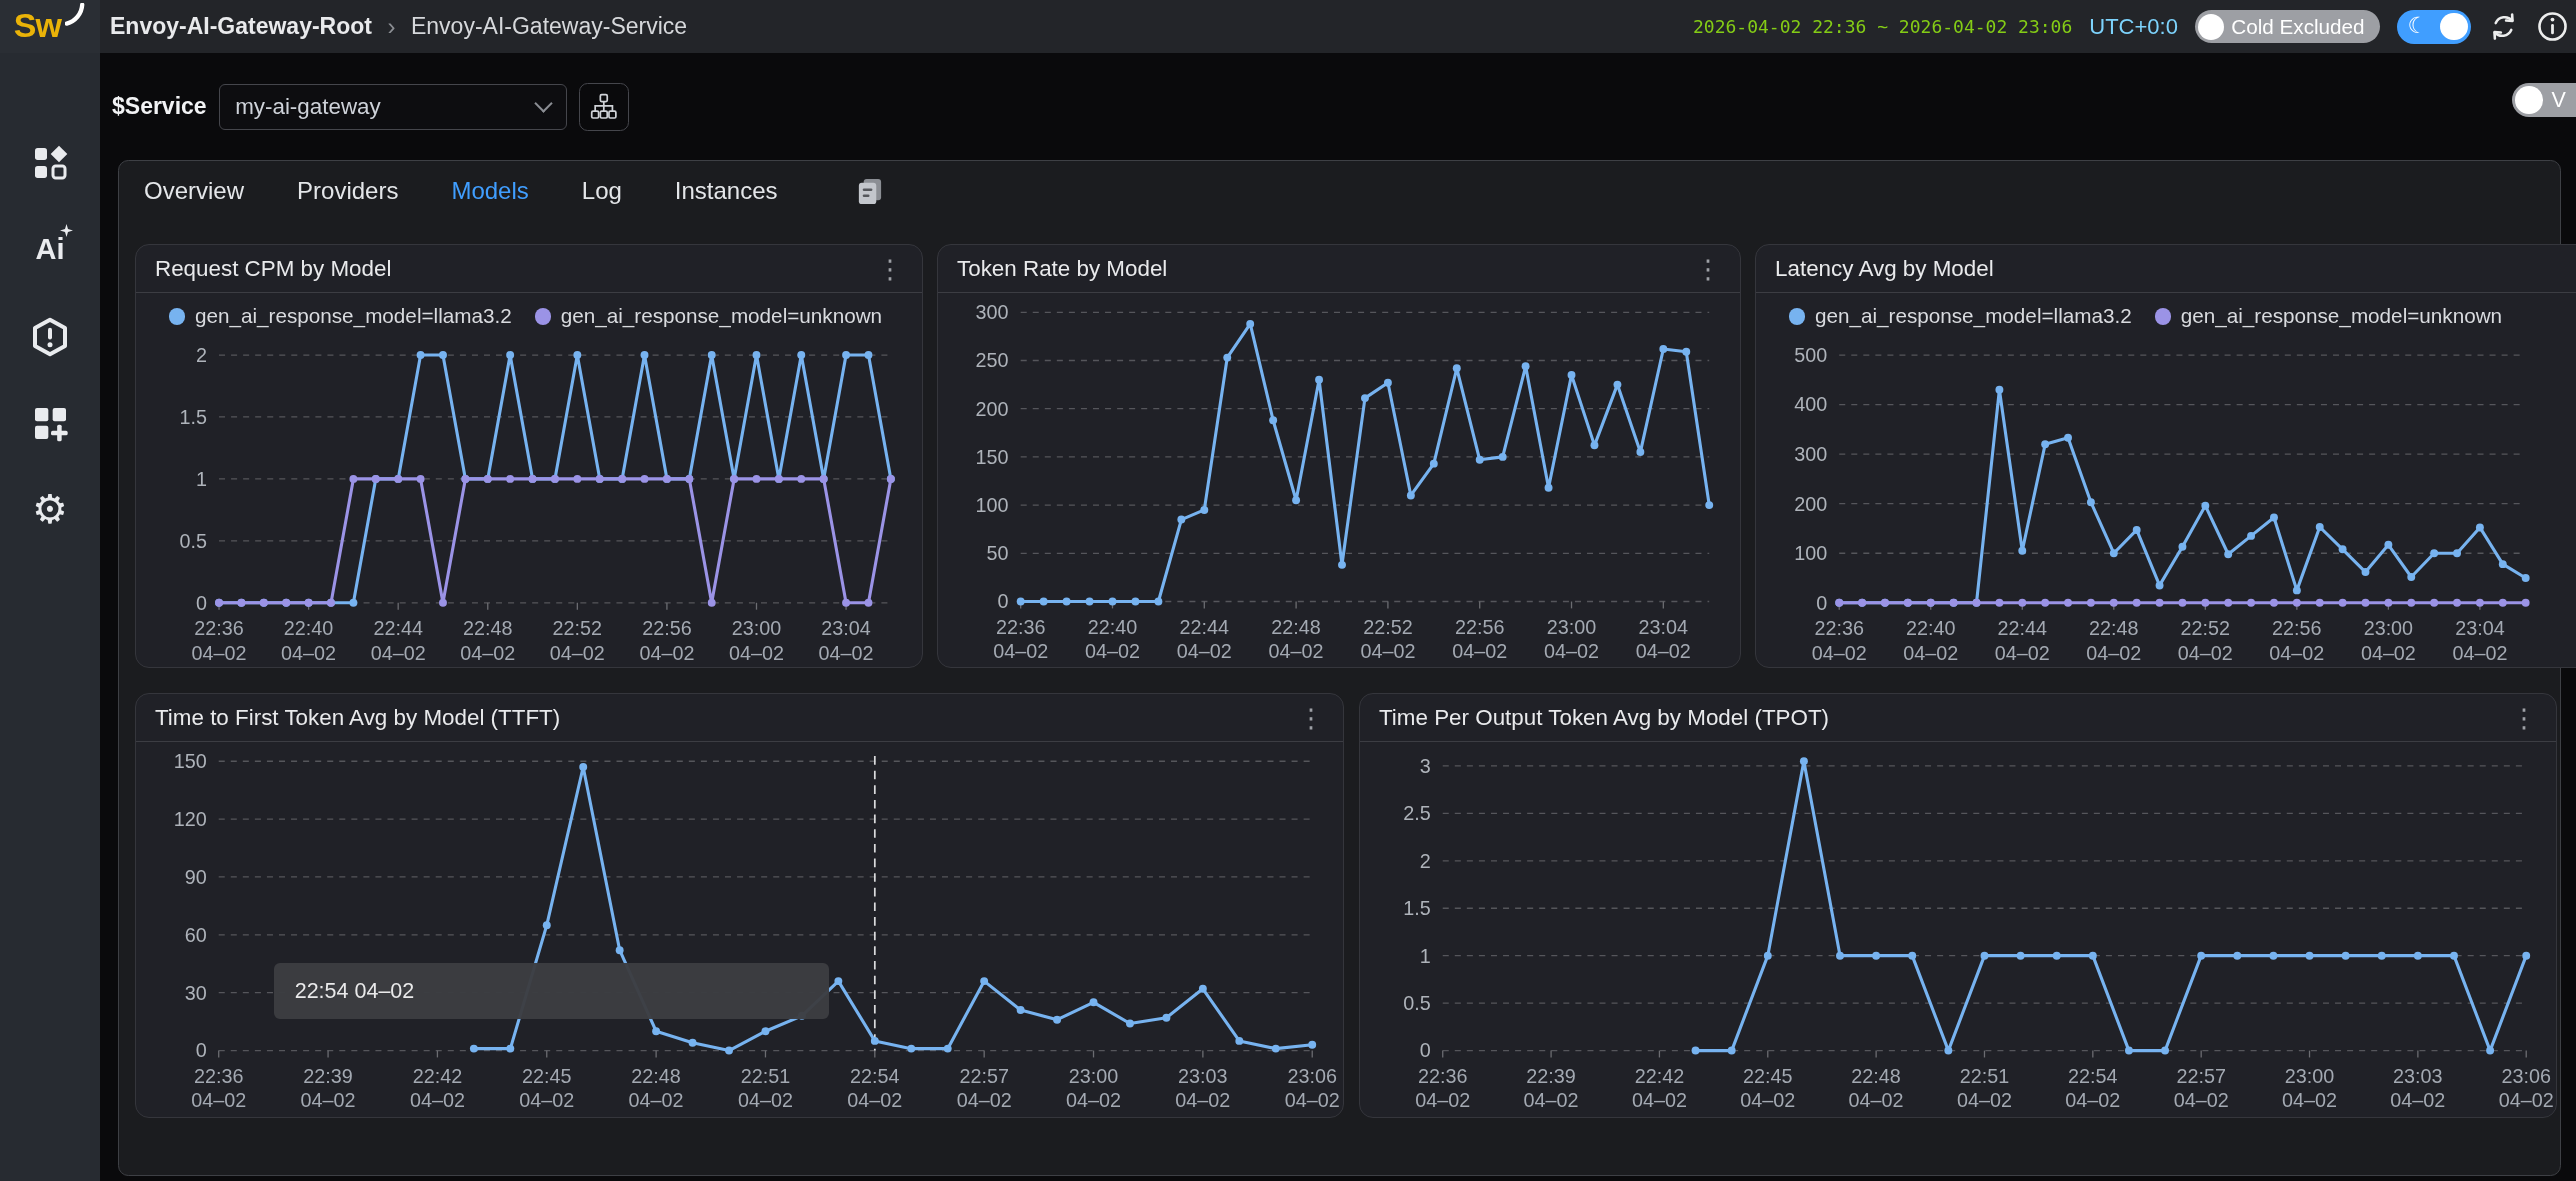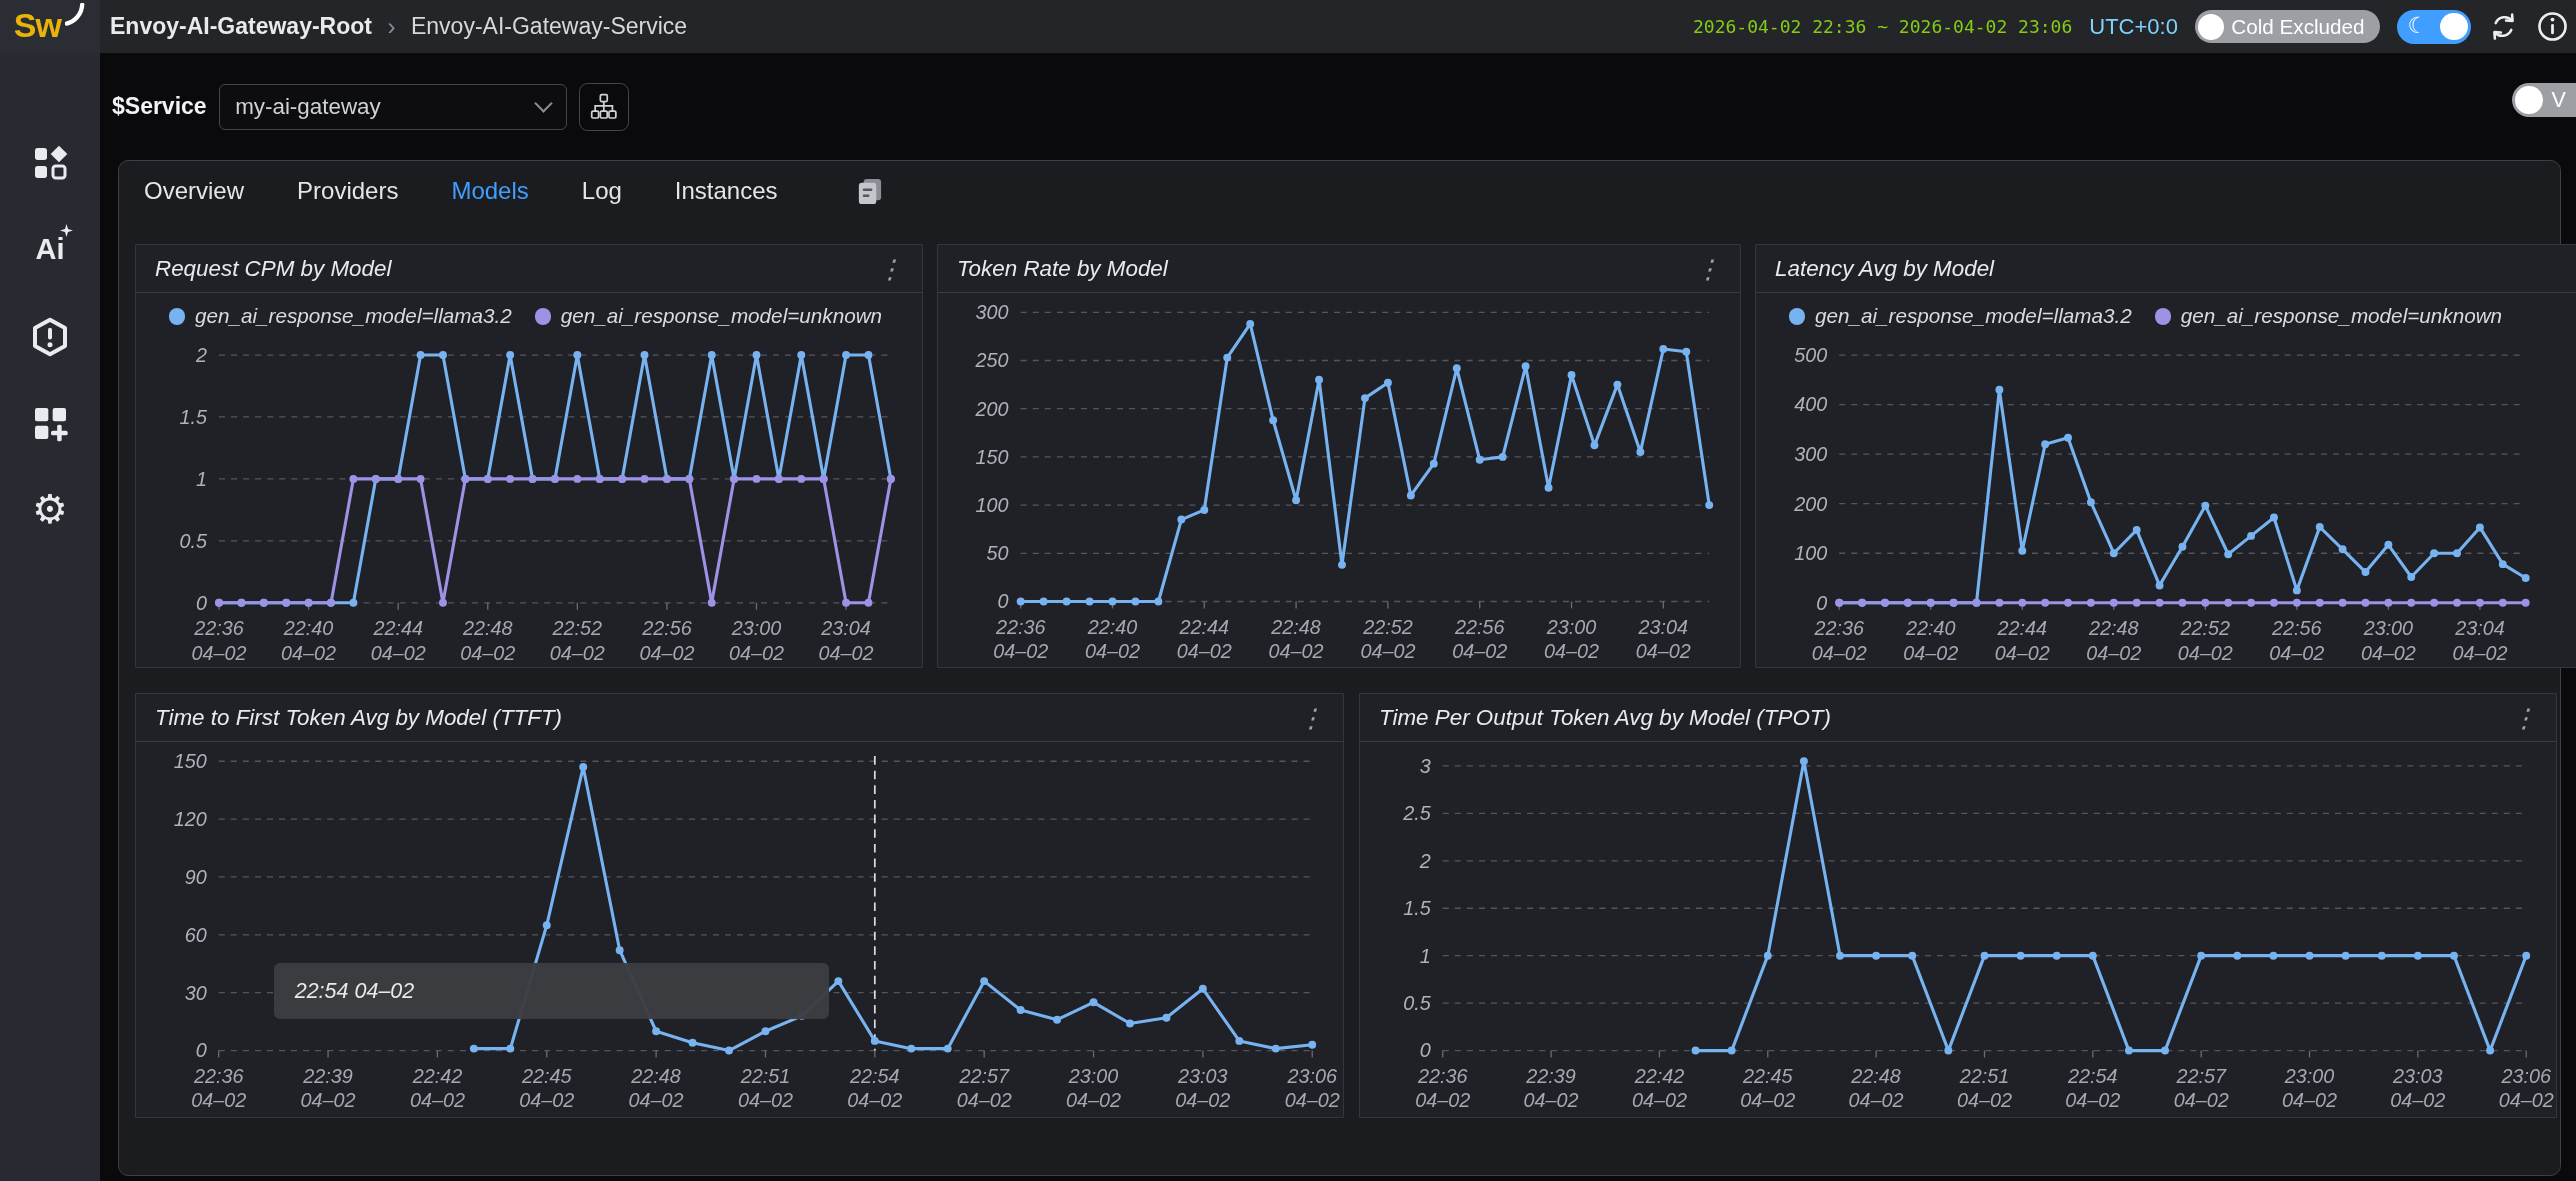--- a/index.html
+++ b/index.html
@@ -51,21 +51,21 @@
 
   
   .container { position:absolute; left:118px; top:160px; width:2443px; height:1016px;
     background:#1b1c1f; border:1.3px solid #3e4045; border-radius:10.3px; }
   .tabs { position:absolute; left:144px; top:160px; height:62px; display:flex; align-items:center; gap:53px; }
   .tab { font-size:24px; color:#e4e6e9; cursor:pointer; }
   .tab.active { color:#409eff; }
   .tabs-icon { margin-left:24px; cursor:pointer; display:flex; align-items:center; }
 
   
-  .panel { position:absolute; background:#202127; border:1.3px solid #35363c; border-radius:1px;font-style:italic; }
+  .panel { position:absolute; background:#202127; border:1.3px solid #35363c; border-radius:14px; }
   .p-head { height:48px; display:flex; align-items:center; justify-content:space-between;
     padding:0 19px; border-bottom:1.3px solid #3c3d43; }
   .p-title { font-size:22.4px; color:#e9eaec; }
   .kebab { font-size:26px; color:#9da0a6; cursor:pointer; line-height:1; }
   .legend { height:40px; display:flex; align-items:center; gap:23px; padding-left:33px; margin-top:3.4px; }
   .lg-item { display:flex; align-items:center; gap:9.5px; cursor:pointer; }
   .lg-dot { width:16.4px; height:16.4px; border-radius:50%; }
   .lg-label { font-size:20.7px; color:#d9dbdf; }
   .chart-wrap { padding-left:19px; padding-top:6.9px; }
   .chart-wrap svg { overflow:visible; display:block; }

